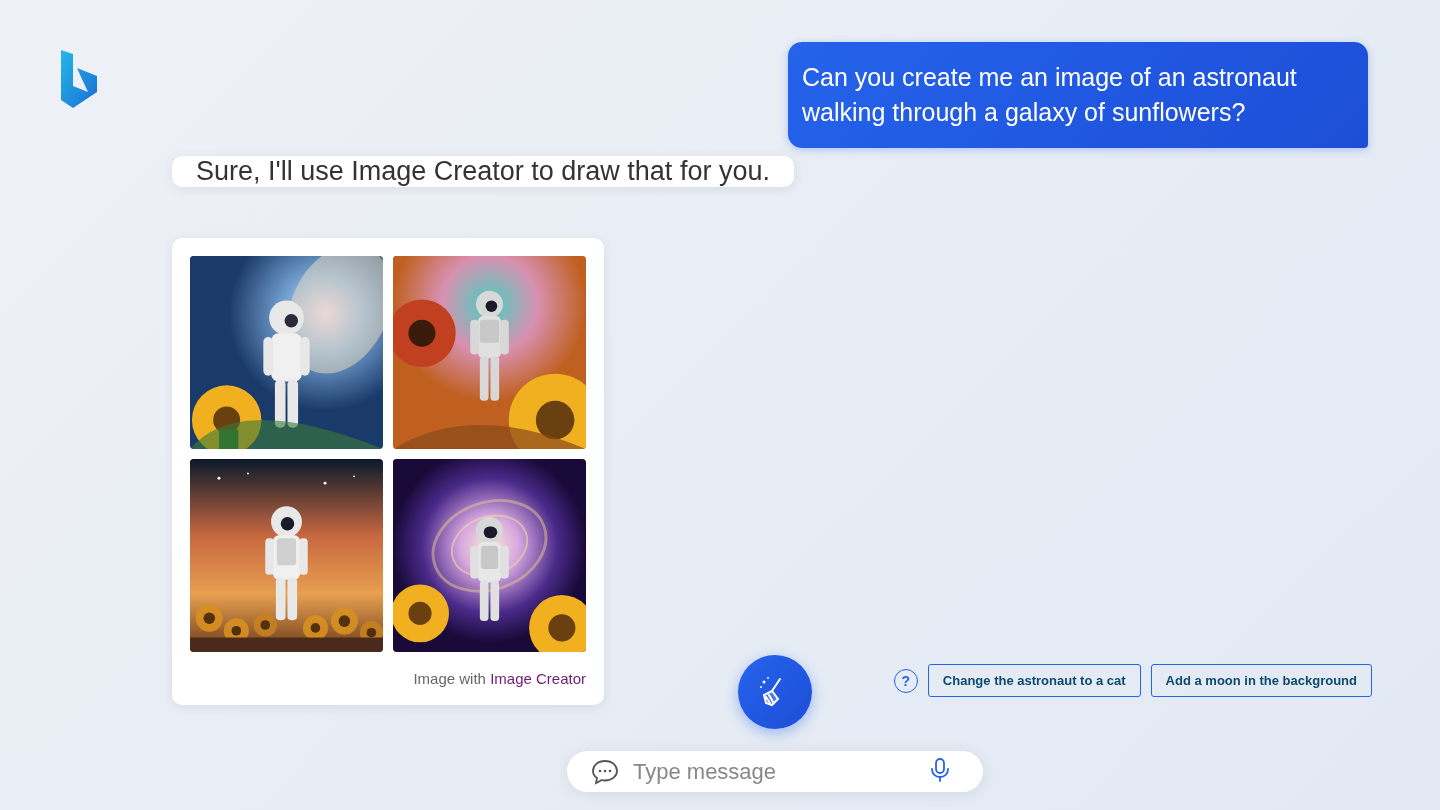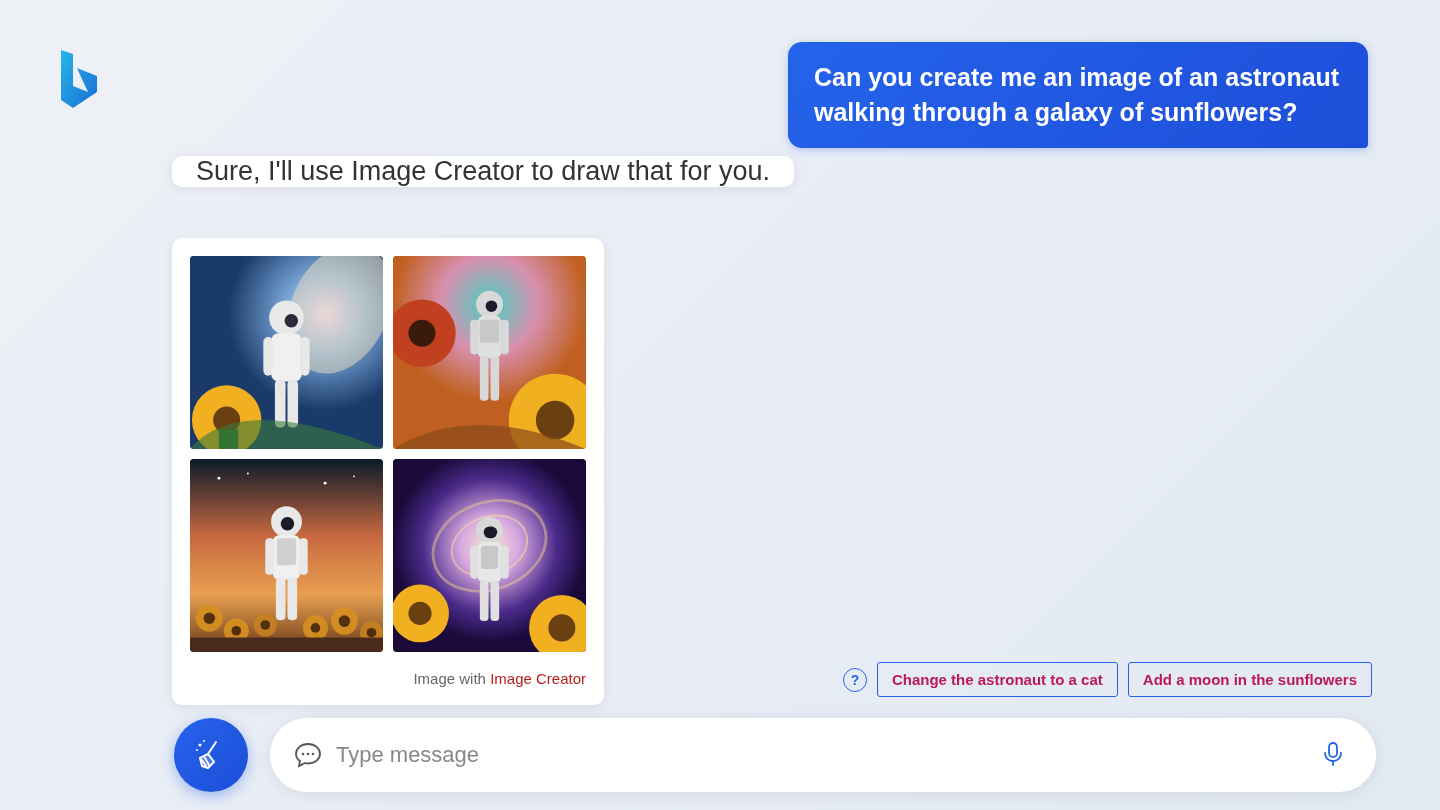--- a/index.html
+++ b/index.html
@@ -29,27 +29,26 @@
       color: #555;
       letter-spacing: -1px;
     }
     .user-bubble {
       position: absolute;
       top: 42px;
       right: 72px;
       max-width: 580px;
       background: linear-gradient(135deg, #2563eb, #1d4ed8);
       color: #fff;
-      padding: 18px 26px;
+      padding: 18px 14px;
       border-radius: 14px;
       border-bottom-right-radius: 4px;
       font-size: 25px;
       line-height: 1.4;
       box-shadow: 0 2px 8px rgba(37,99,235,0.3);
-      font-weight: bold;
     }
     .assistant-bubble {
       position: absolute;
       top: 156px;
       left: 172px;
       background: #fff;
       padding: 0 24px;
       border-radius: 10px;
       font-size: 27px;
       color: #333;
@@ -78,21 +77,21 @@
       position: relative;
       overflow: hidden;
     }
     .gen-img svg { width: 100%; height: 100%; display: block; }
     .attribution {
       text-align: right;
       margin-top: 18px;
       font-size: 15px;
       color: #666;
     }
-    .attribution .link { color: #b91c1c; }
+    .attribution .link { color: #701a75; }
     .suggestions-row {
       position: absolute;
       bottom: 113px;
       right: 68px;
       display: flex;
       align-items: center;
       gap: 10px;
     }
     .help-circle {
       width: 24px;
@@ -102,37 +101,38 @@
       display: flex;
       align-items: center;
       justify-content: center;
       color: #2563eb;
       font-size: 14px;
       font-weight: 600;
       cursor: pointer;
     }
     .suggestion-chip {
       border: 1px solid #2563eb;
-      color: #be185d;
+      color: #0c4a6e;
       background: transparent;
       padding: 8px 14px;
       border-radius: 3px;
-      font-size: 15px;
+      font-size: 13px;
       font-weight: 600;
       cursor: pointer;
       font-family: inherit;
     }
     .input-row {
       position: absolute;
       bottom: 18px;
       left: 174px;
       right: 64px;
       display: flex;
       align-items: center;
       gap: 22px;
+      flex-direction: column;
     }
     .new-chat-btn {
       width: 74px;
       height: 74px;
       border-radius: 50%;
       background: linear-gradient(135deg, #2563eb, #1d4ed8);
       border: none;
       display: flex;
       align-items: center;
       justify-content: center;
@@ -317,21 +317,21 @@
   <div class="attribution">
     <span>Image with </span><span class="link">Image Creator</span>
   </div>
 </div>
 
 <div class="suggestions-row">
   <div class="help-circle">
     <span>?</span>
   </div>
   <button class="suggestion-chip">Change the astronaut to a cat</button>
-  <button class="suggestion-chip">Add a moon in the sunflowers</button>
+  <button class="suggestion-chip">Add a moon in the background</button>
 </div>
 
 <div class="input-row">
   <button class="new-chat-btn">
     <svg width="34" height="34" viewBox="0 0 34 34">
       <g stroke="#fff" stroke-width="2" fill="none" stroke-linecap="round">
         <line x1="22" y1="4" x2="14" y2="16"></line>
         <path d="M14 16 L6 20 L8 28 L14 30 L20 24 Z" fill="#fff" fill-opacity="0.2"></path>
         <line x1="8" y1="22" x2="12" y2="28"></line>
         <line x1="11" y1="20" x2="15" y2="27"></line>

